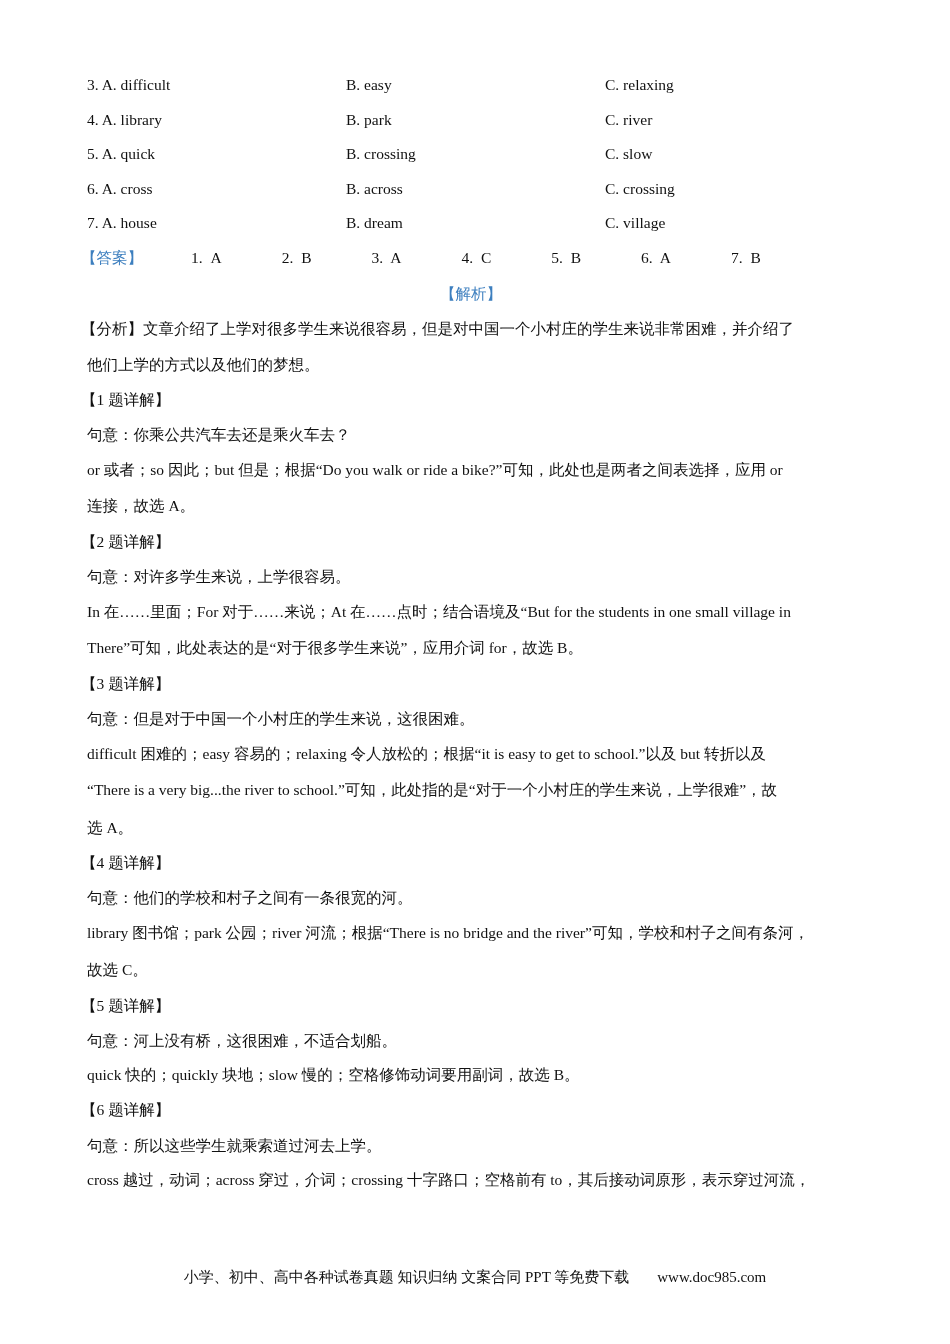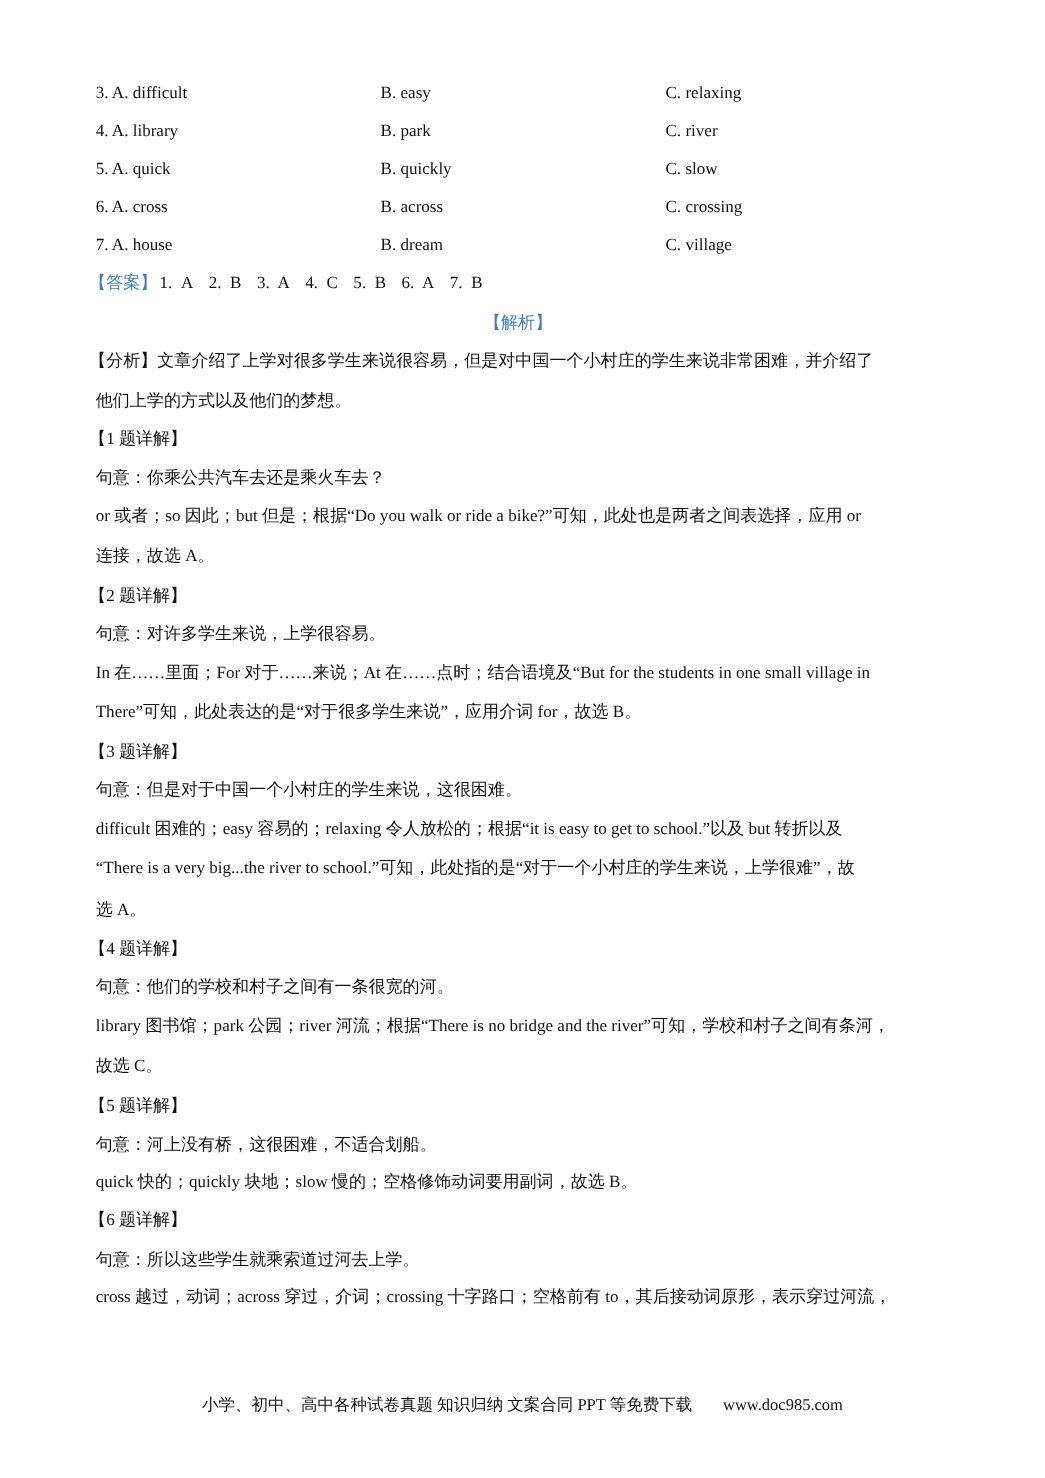--- a/index.html
+++ b/index.html
@@ -10,21 +10,21 @@
     }
     .page { position: absolute; left: 87px; top: 0; width: 780px; }
     .opt-row { position: absolute; left: 0; height: 22px; width: 780px; }
     .opt { position: absolute; top: 0; white-space: nowrap; }
     .opt.a { left: 0; text-align: right; }
     .opt.b { left: 259px; }
     .opt.c { left: 518px; }
     .line { position: absolute; left: 0; width: 780px; white-space: nowrap; line-height: 22px; }
     .blue { color: #3d7fbf; text-align: center; }
     .ans-val { margin-left: 2px; word-spacing: 4px; }
-    .ans-item { margin-right: 14px; }
+    .ans-item { margin-right: 14px; margin-left: 46px; }
     .footer {
       position: absolute; left: 0; width: 950px; top: 1268px;
       text-align: center; font-size: 15px; color: #111;
     }
     .footer .url { margin-left: 28px; }
   </style>
 </head>
 <body>
 
 <div class="page">
@@ -34,21 +34,21 @@
     <span class="opt b">B. easy</span>
     <span class="opt c">C. relaxing</span>
   </div>
   <div class="opt-row" style="top:111px">
     <span class="opt a"><span>4.</span> <span>A. library</span></span>
     <span class="opt b">B. park</span>
     <span class="opt c">C. river</span>
   </div>
   <div class="opt-row" style="top:145px">
     <span class="opt a"><span>5.</span> <span>A. quick</span></span>
-    <span class="opt b">B. quickly</span>
+    <span class="opt b">B. crossing</span>
     <span class="opt c">C. slow</span>
   </div>
   <div class="opt-row" style="top:180px">
     <span class="opt a"><span>6.</span> <span>A. cross</span></span>
     <span class="opt b">B. across</span>
     <span class="opt c">C. crossing</span>
   </div>
   <div class="opt-row" style="top:214px">
     <span class="opt a"><span>7.</span> <span>A. house</span></span>
     <span class="opt b">B. dream</span>

